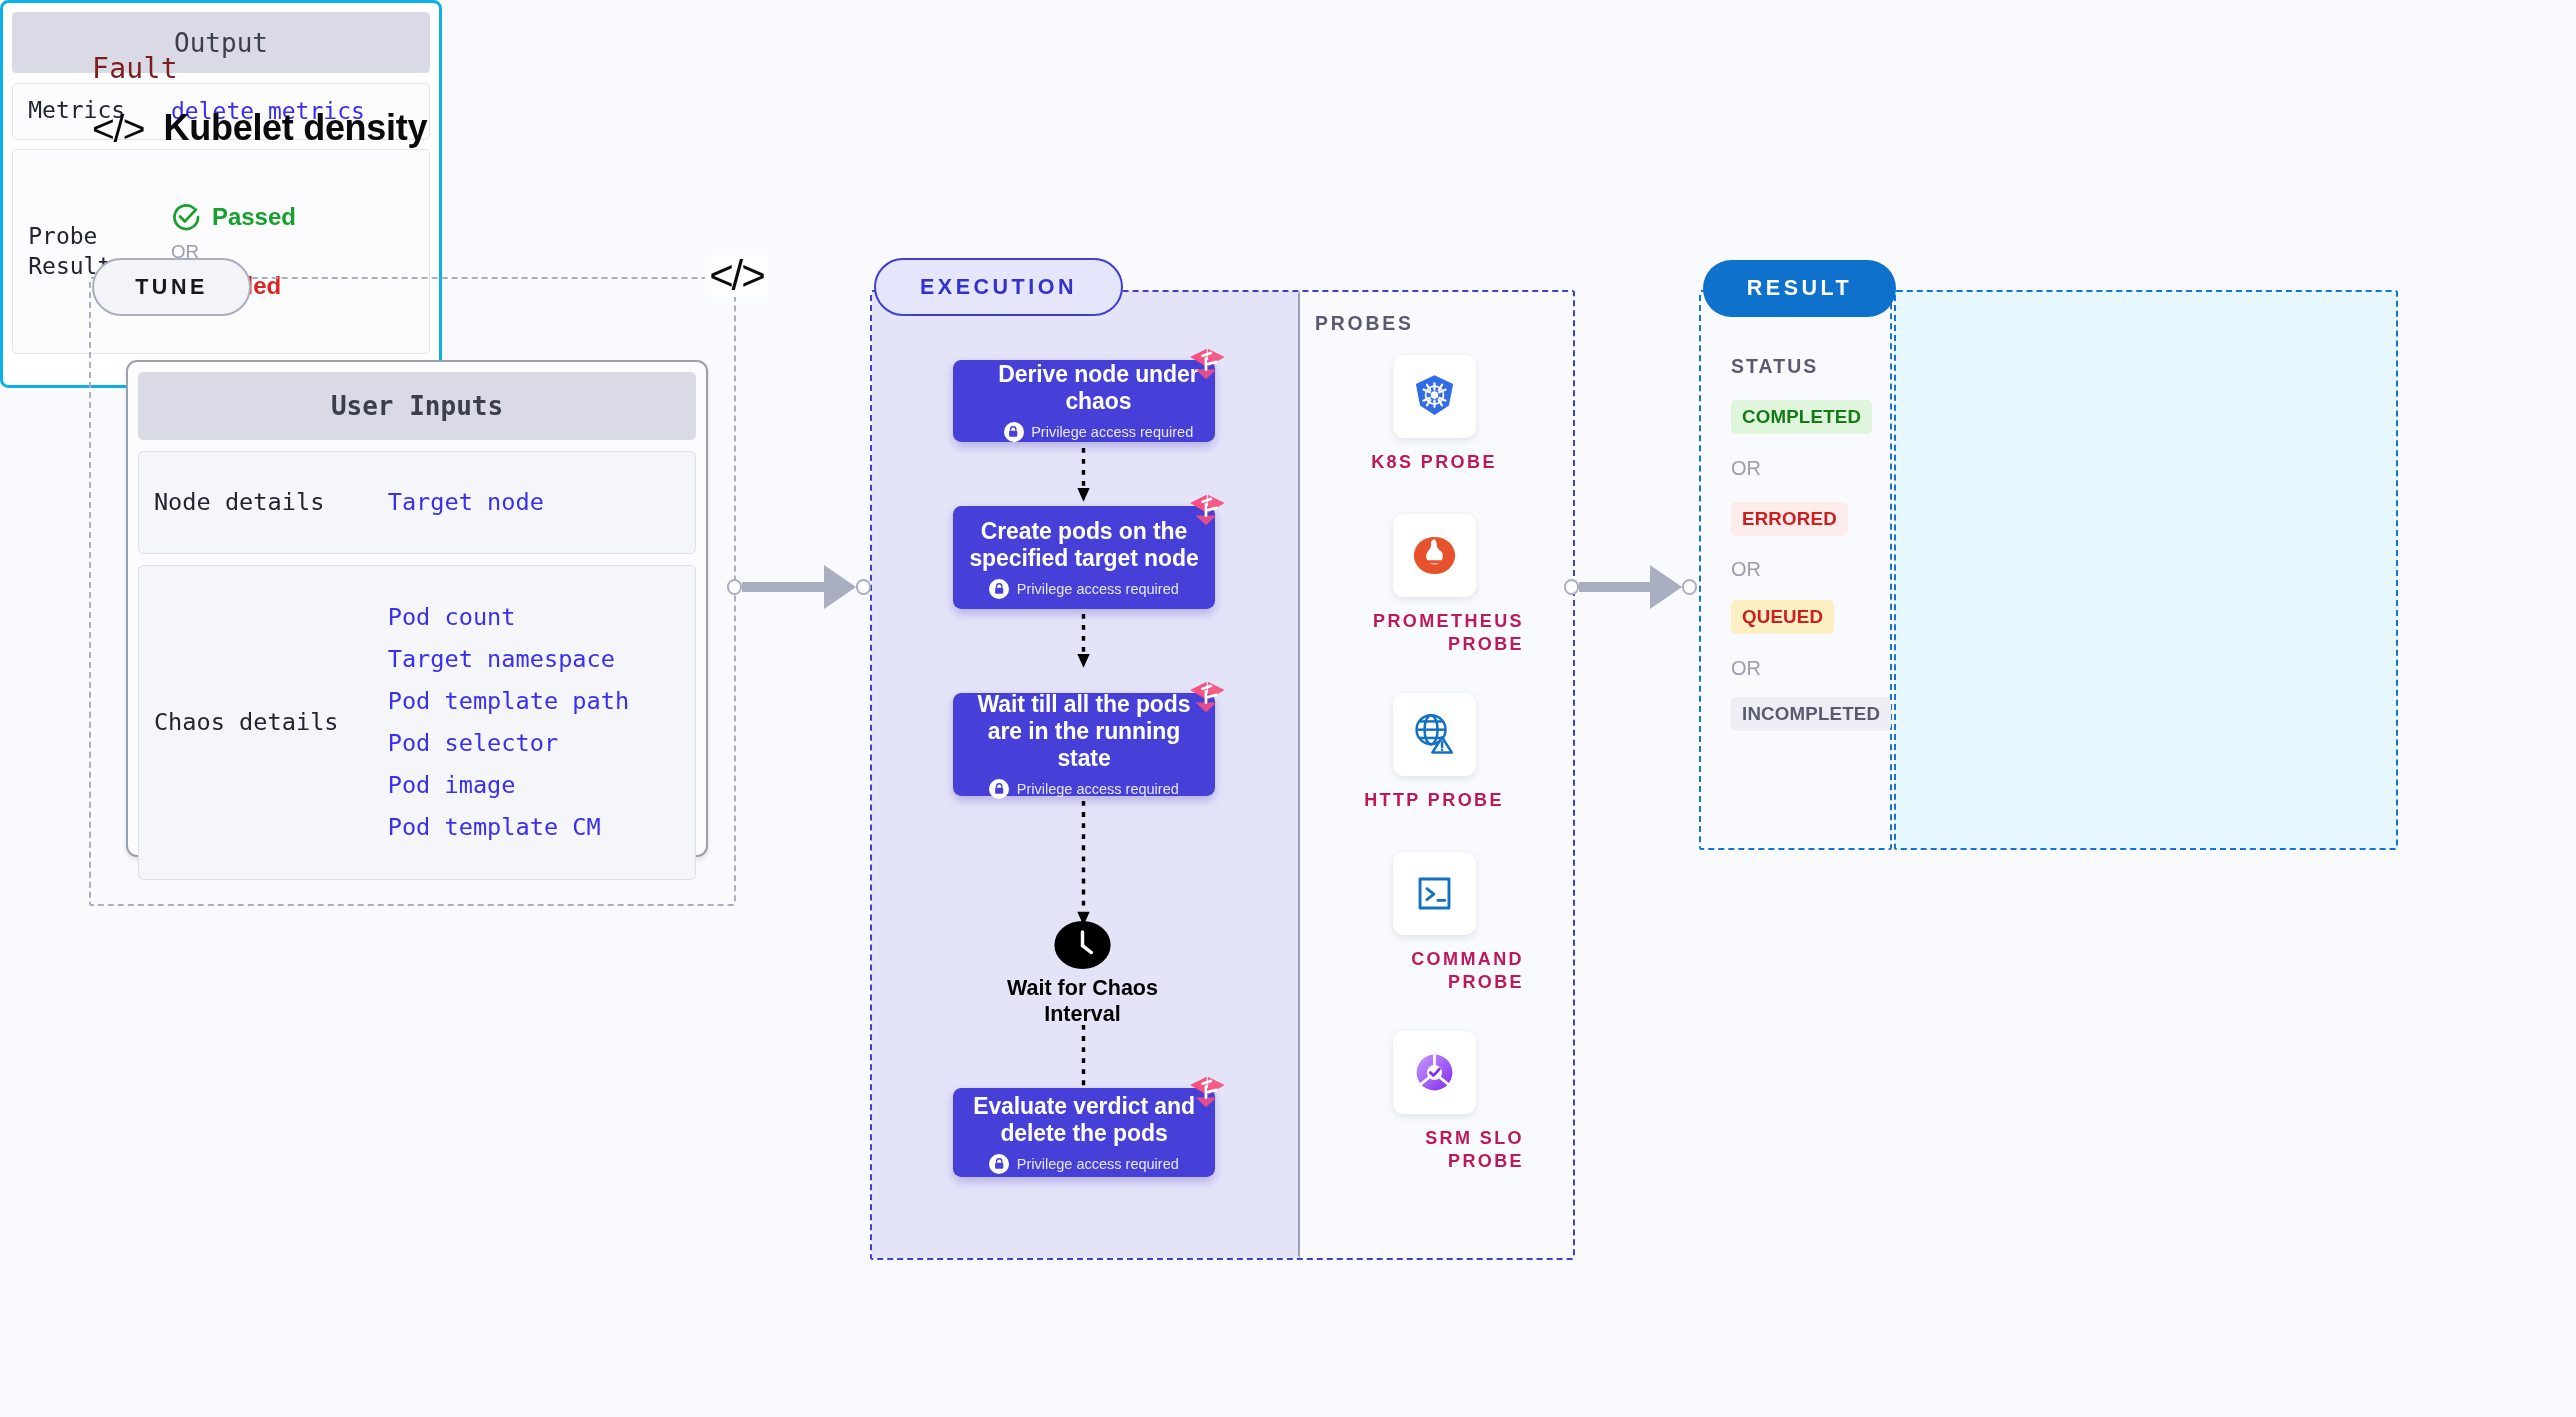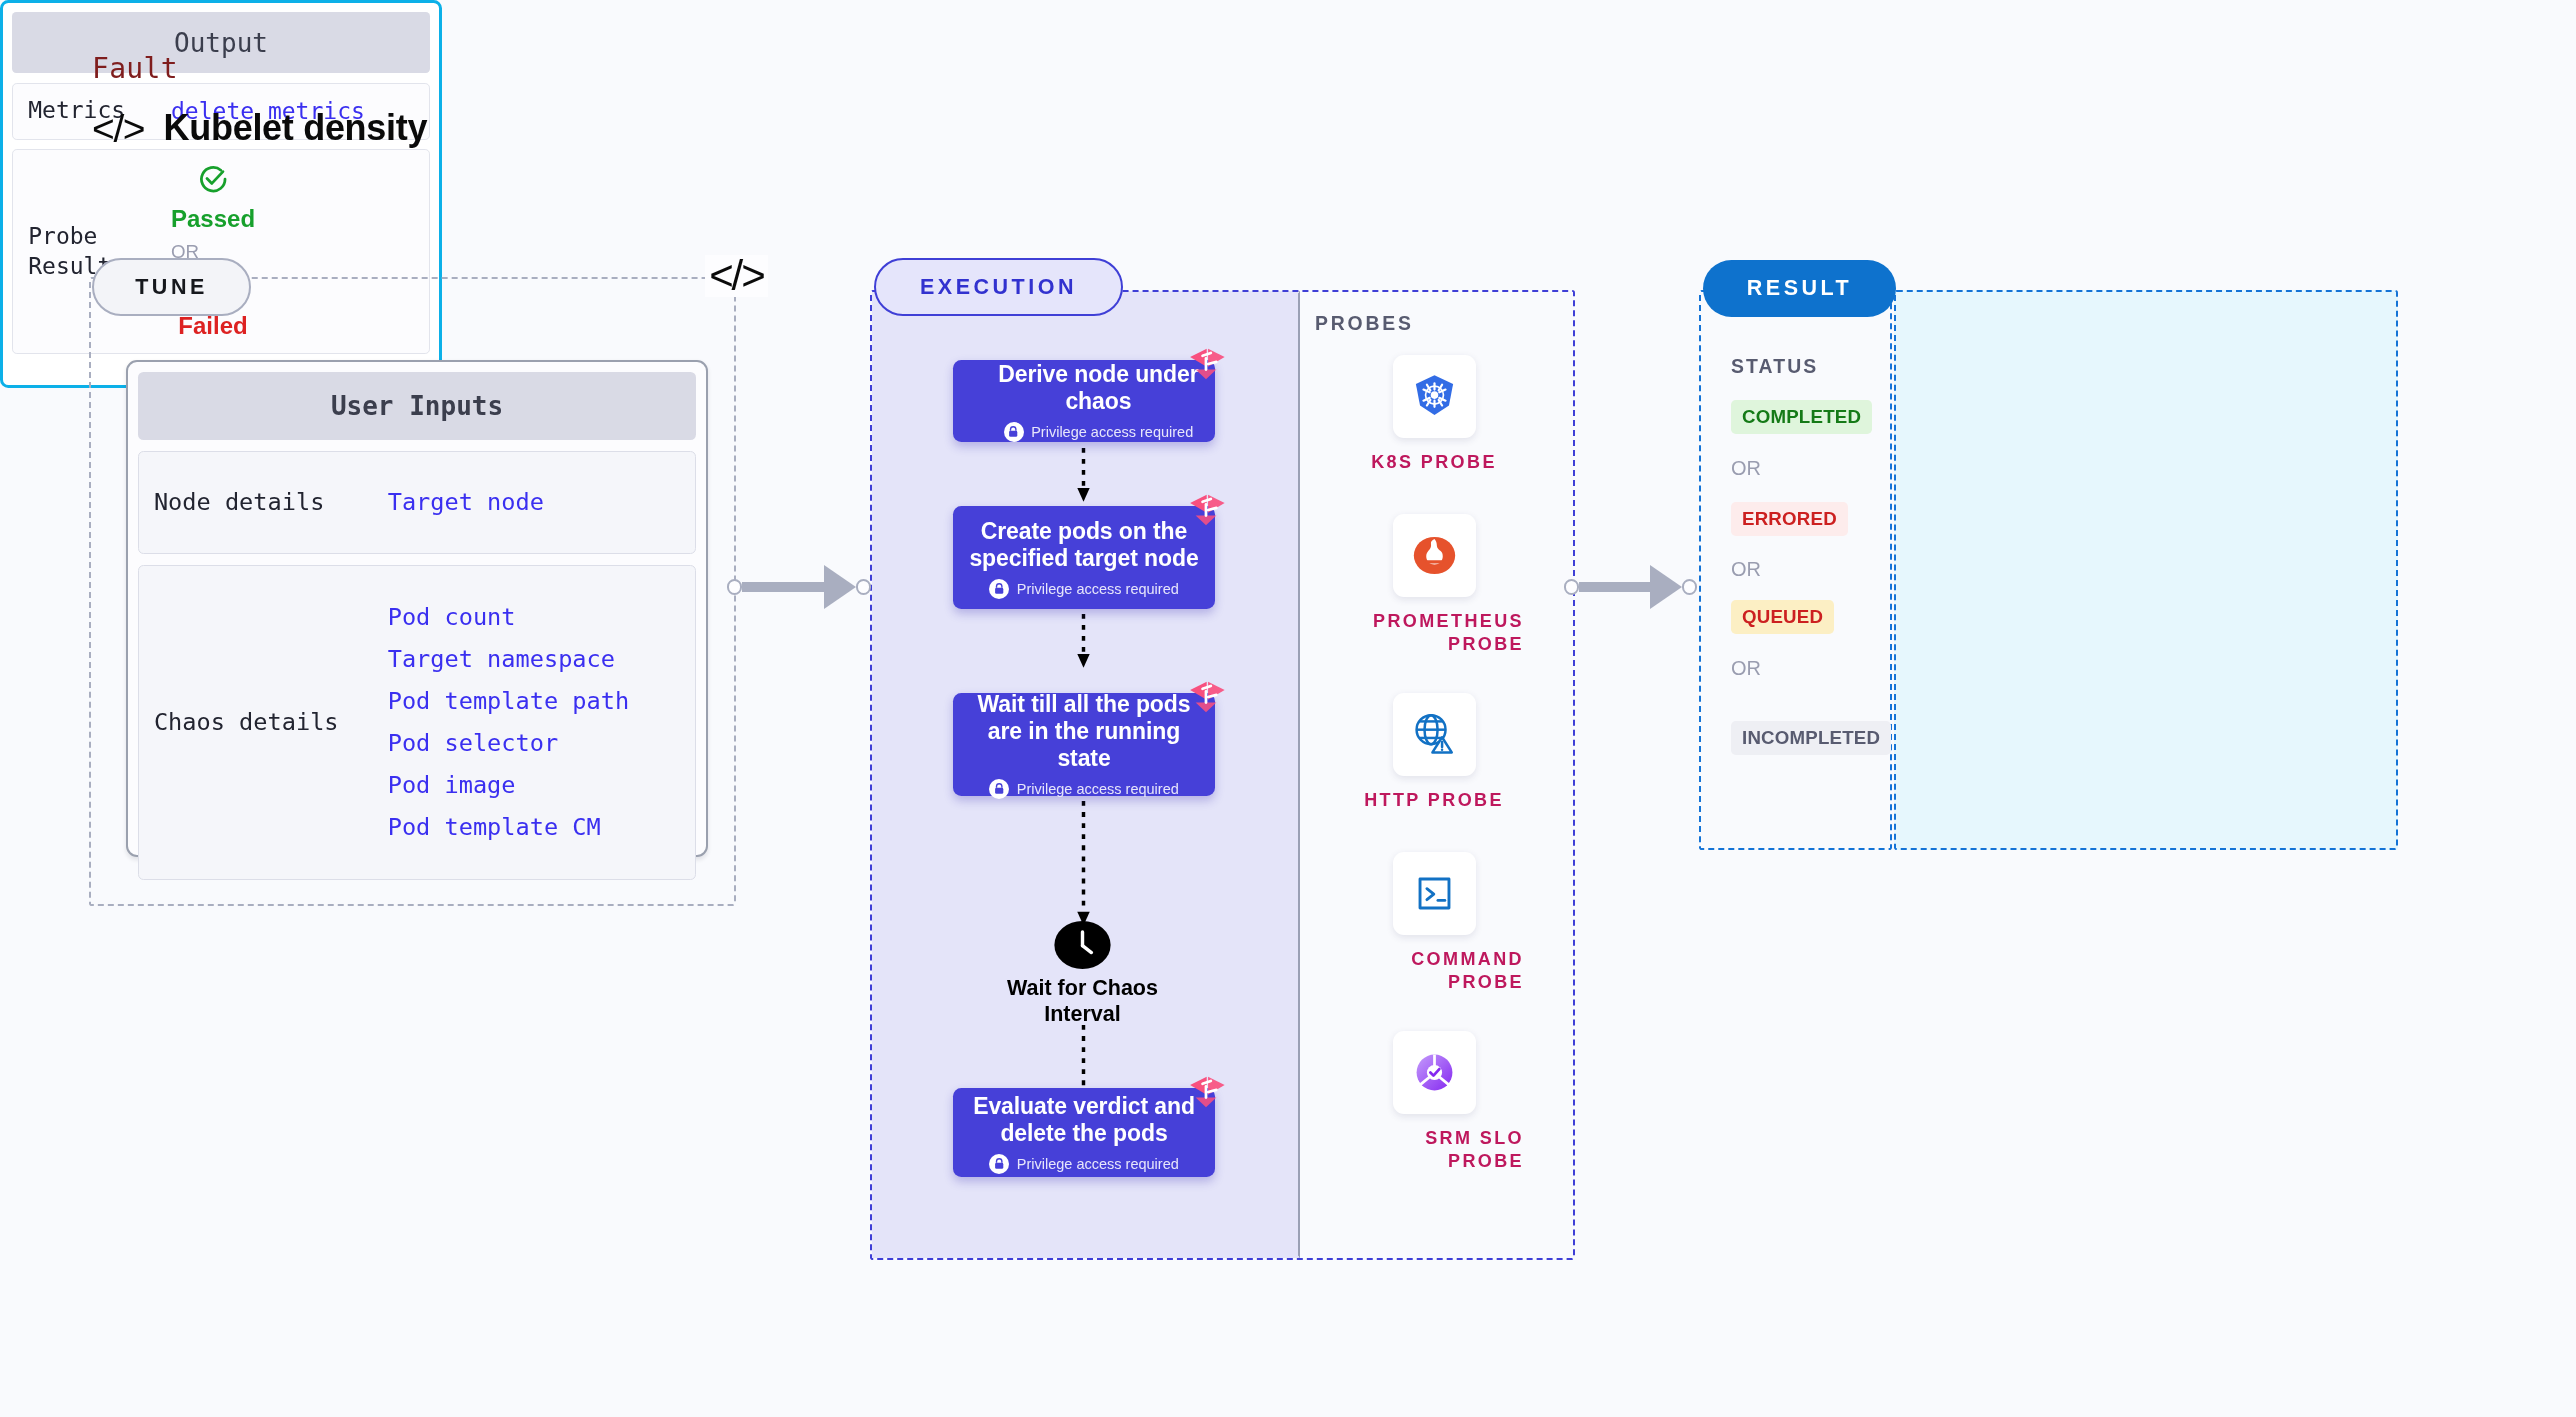--- a/index.html
+++ b/index.html
@@ -182,21 +182,21 @@
   }
   #probe-res-box {
     margin-top: 9.7px; background: #fcfcfe; border: 1.4px solid #e2e4ec; border-radius: 4.8px;
     height: 205px; display: flex; align-items: center;
   }
   .out-label {
     width: 158px; flex: none; padding-left: 15.2px;
     font-family: "DejaVu Sans Mono", monospace; font-size: 23px; color: #222430; line-height: 1.28;
   }
   .out-val-mono { font-family: "DejaVu Sans Mono", monospace; font-size: 23px; color: #3a2ff0; }
-  .verdict { display: flex; align-items: center; gap: 10.4px; font-size: 24px; font-weight: 700; flex-direction: column; }
+  .verdict { display: flex; align-items: center; gap: 10.4px; font-size: 24px; font-weight: 700; }
   .verdict-col { display: flex; flex-direction: column; gap: 8.3px; }
 </style>
 </head>
 <body>
 
 <div class="canvas">
 
   <div class="hdr-fault">Fault</div>
   <div class="hdr-row">
     <span class="code-glyph">&lt;/&gt;</span>
@@ -478,21 +478,21 @@
   <div class="badge" id="result-badge">RESULT</div>
 
   <div id="status-head">STATUS</div>
 
   <div class="status-chip" style="left:1731px; top:400px; background:#dff5dc; color:#157a17;">COMPLETED</div>
   <div class="or-text" style="left:1731px; top:457px;">OR</div>
   <div class="status-chip" style="left:1731px; top:502px; background:#fdecec; color:#cc2020;">ERRORED</div>
   <div class="or-text" style="left:1731px; top:558px;">OR</div>
   <div class="status-chip" style="left:1731px; top:600px; background:#fcefc4; color:#cc2020;">QUEUED</div>
   <div class="or-text" style="left:1731px; top:657px;">OR</div>
-  <div class="status-chip" style="left:1731px; top:721px; background:#eeeff4; color:#585b70;">INCOMPLETED</div>
+  <div class="status-chip" style="left:1731px; top:697px; background:#eeeff4; color:#585b70;">INCOMPLETED</div>
 
   <div id="output-card">
     <div id="output-head">Output</div>
 
     <div id="metrics-box">
       <div class="out-label">Metrics</div>
       <div class="out-val-mono">delete metrics</div>
     </div>
 
     <div id="probe-res-box">

